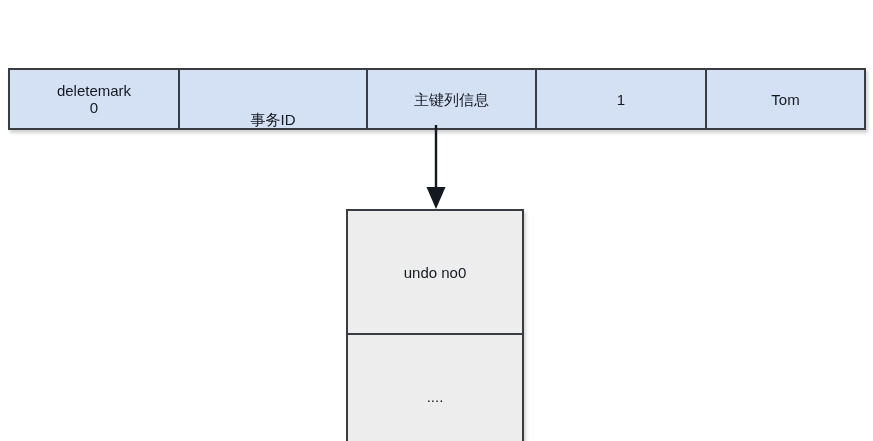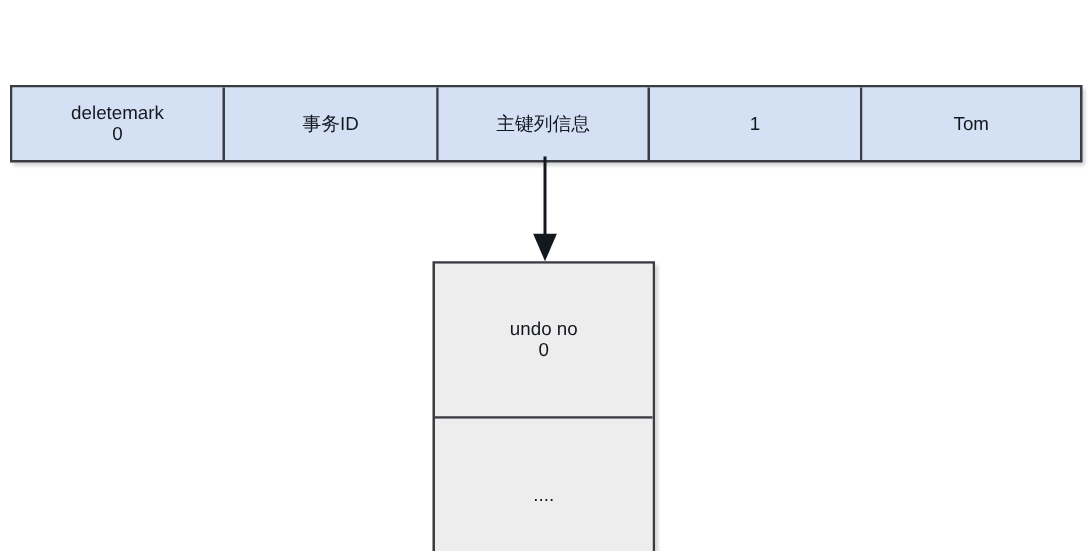--- a/index.html
+++ b/index.html
@@ -77,21 +77,21 @@
     border: 2px solid #3b3b42;
     background: #ededed;
     display: flex;
     flex-direction: column;
     box-shadow: 2px 3px 3px rgba(0,0,0,0.18);
   }
   .undo-section {
     box-sizing: border-box;
     flex: 1 1 0;
     display: flex;
-    flex-direction: column;
+    flex-direction: row;
     align-items: center;
     justify-content: center;
     background: #ededed;
     color: #14181f;
     font-size: 15px;
     line-height: 17px;
     text-align: center;
     border-bottom: 2px solid #3b3b42;
     white-space: pre;
   }
@@ -105,21 +105,21 @@
 </head>
 <body>
 
 <div id="canvas">
 
   <div class="record-row">
     <div class="record-cell" style="width:170px;">
       <span>deletemark</span>
       <span class="line2">0</span>
     </div>
-    <div class="record-cell" style="width:171px;">
+    <div class="record-cell" style="width:188px;justify-content:flex-end;">
       <span>事务ID</span>
     </div>
     <div class="record-cell" style="width:169px;">
       <span>主键列信息</span>
     </div>
     <div class="record-cell" style="width:170px;">
       <span>1</span>
     </div>
     <div class="record-cell" style="flex:1 1 auto;">
       <span>Tom</span>

